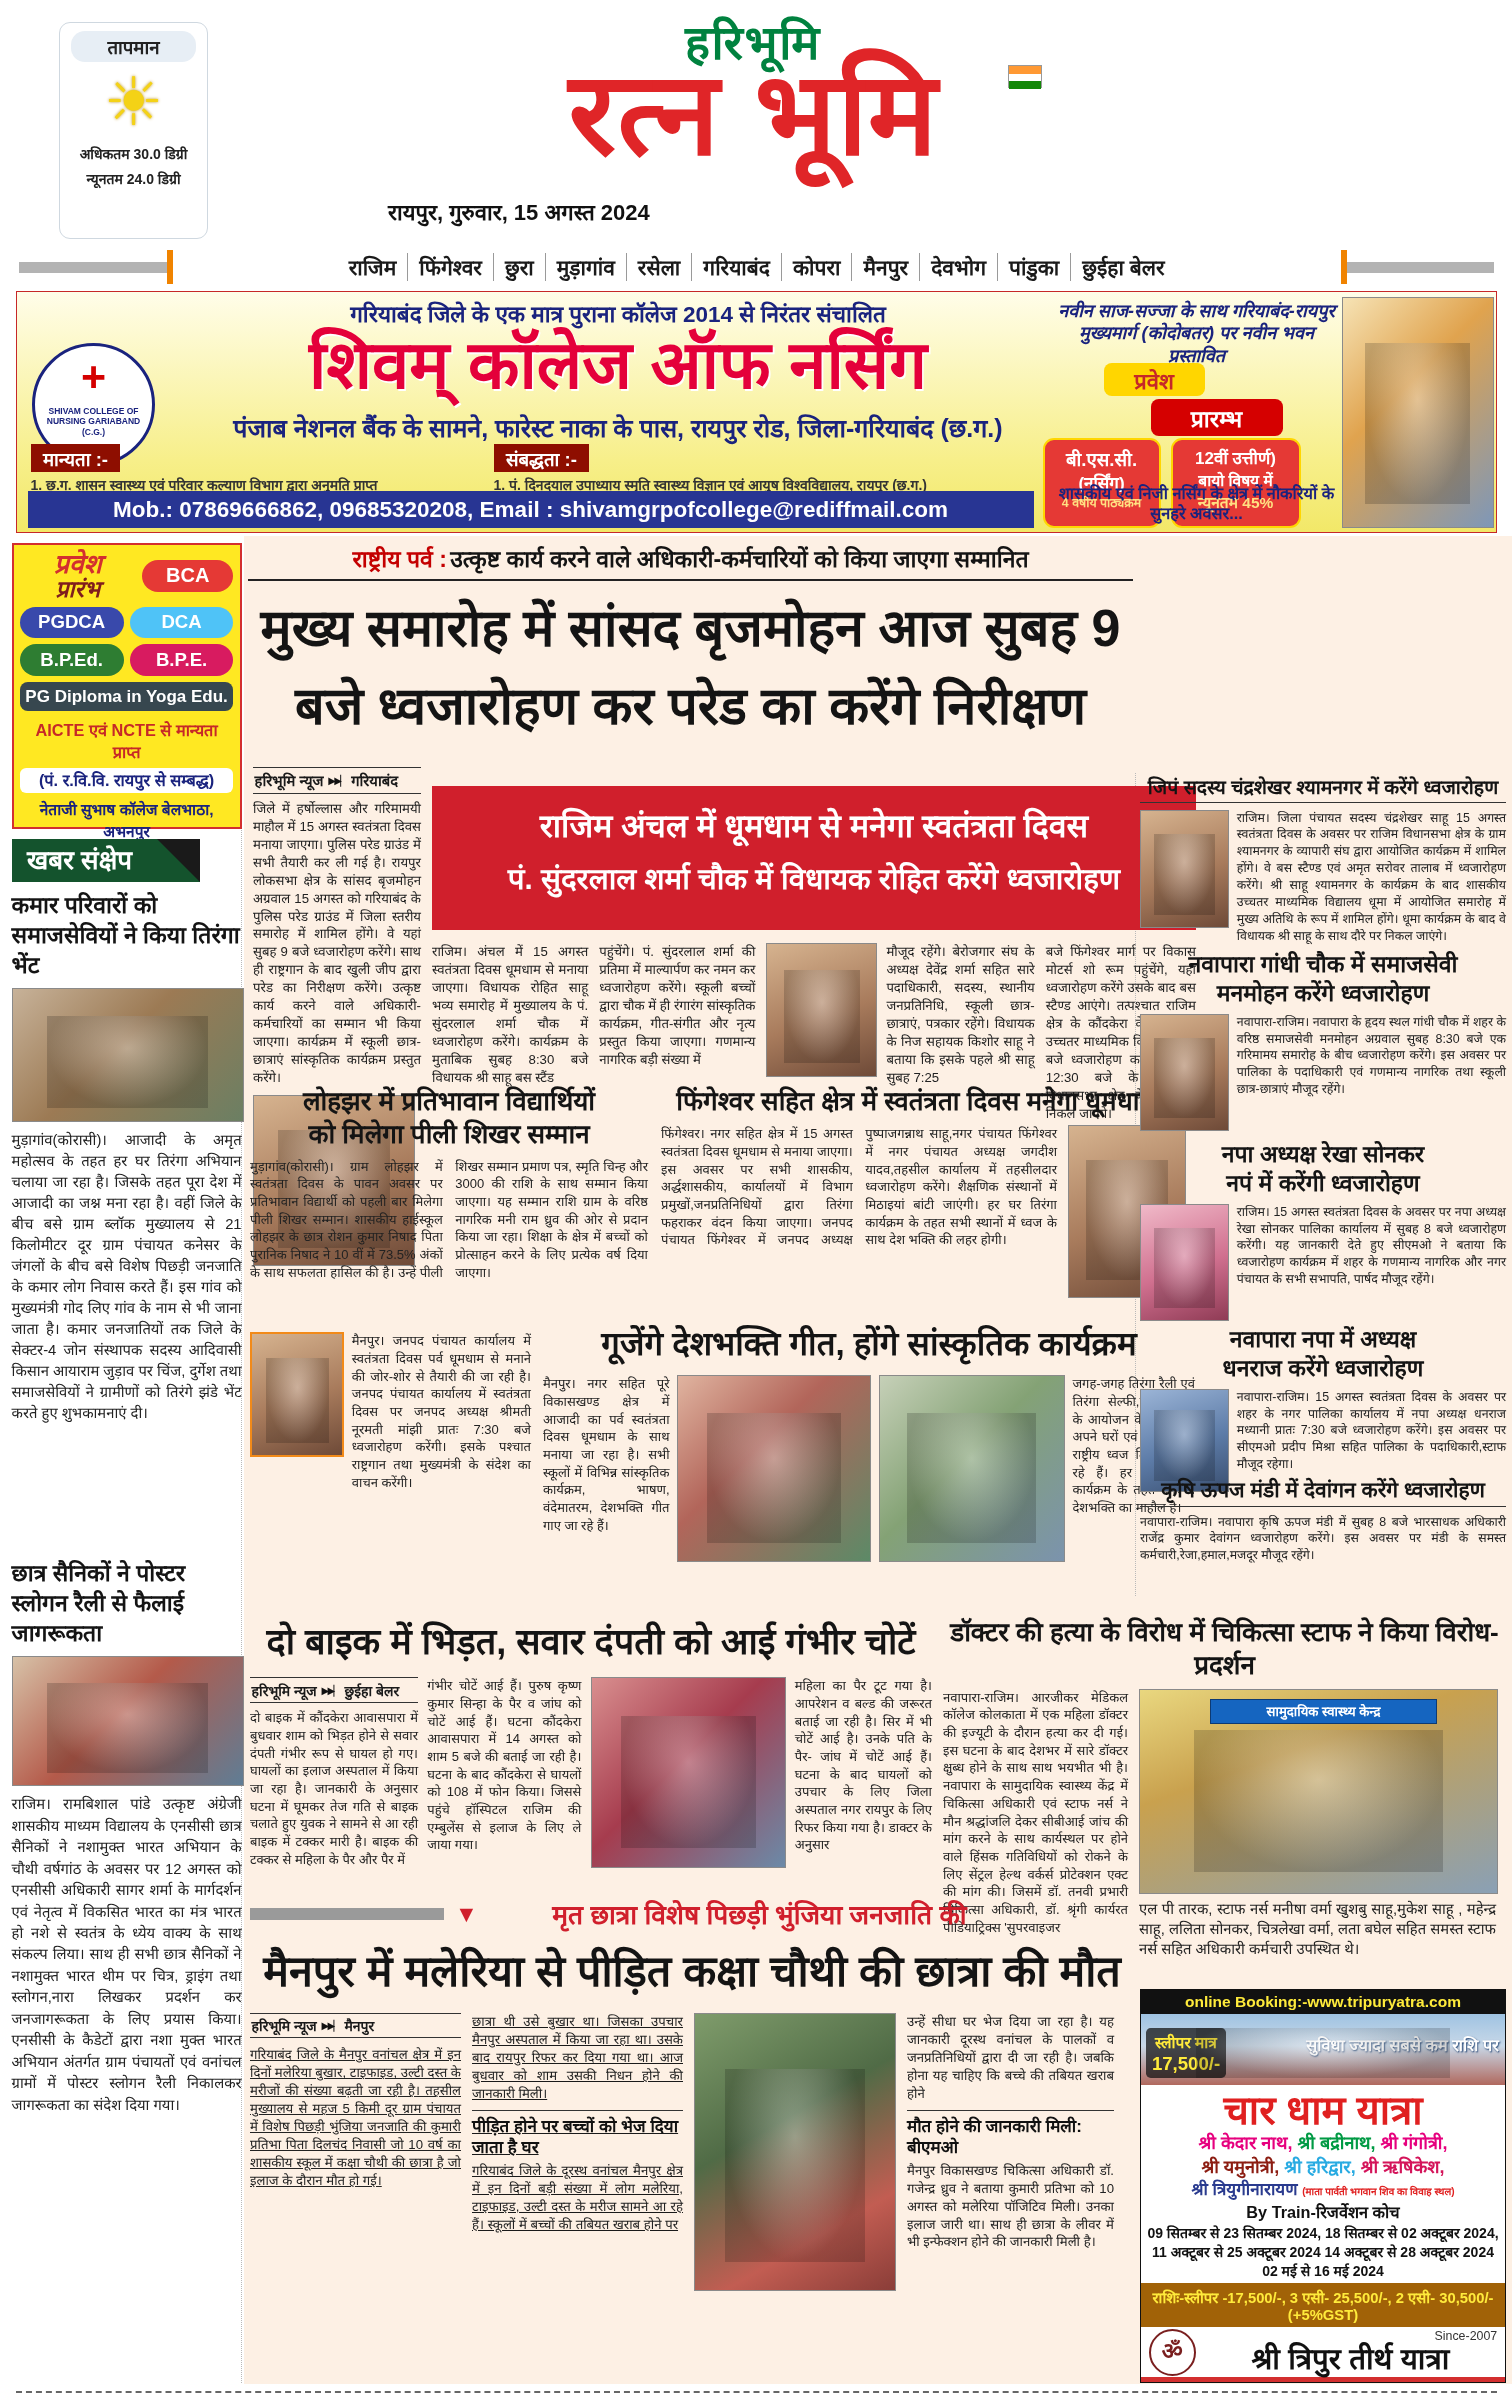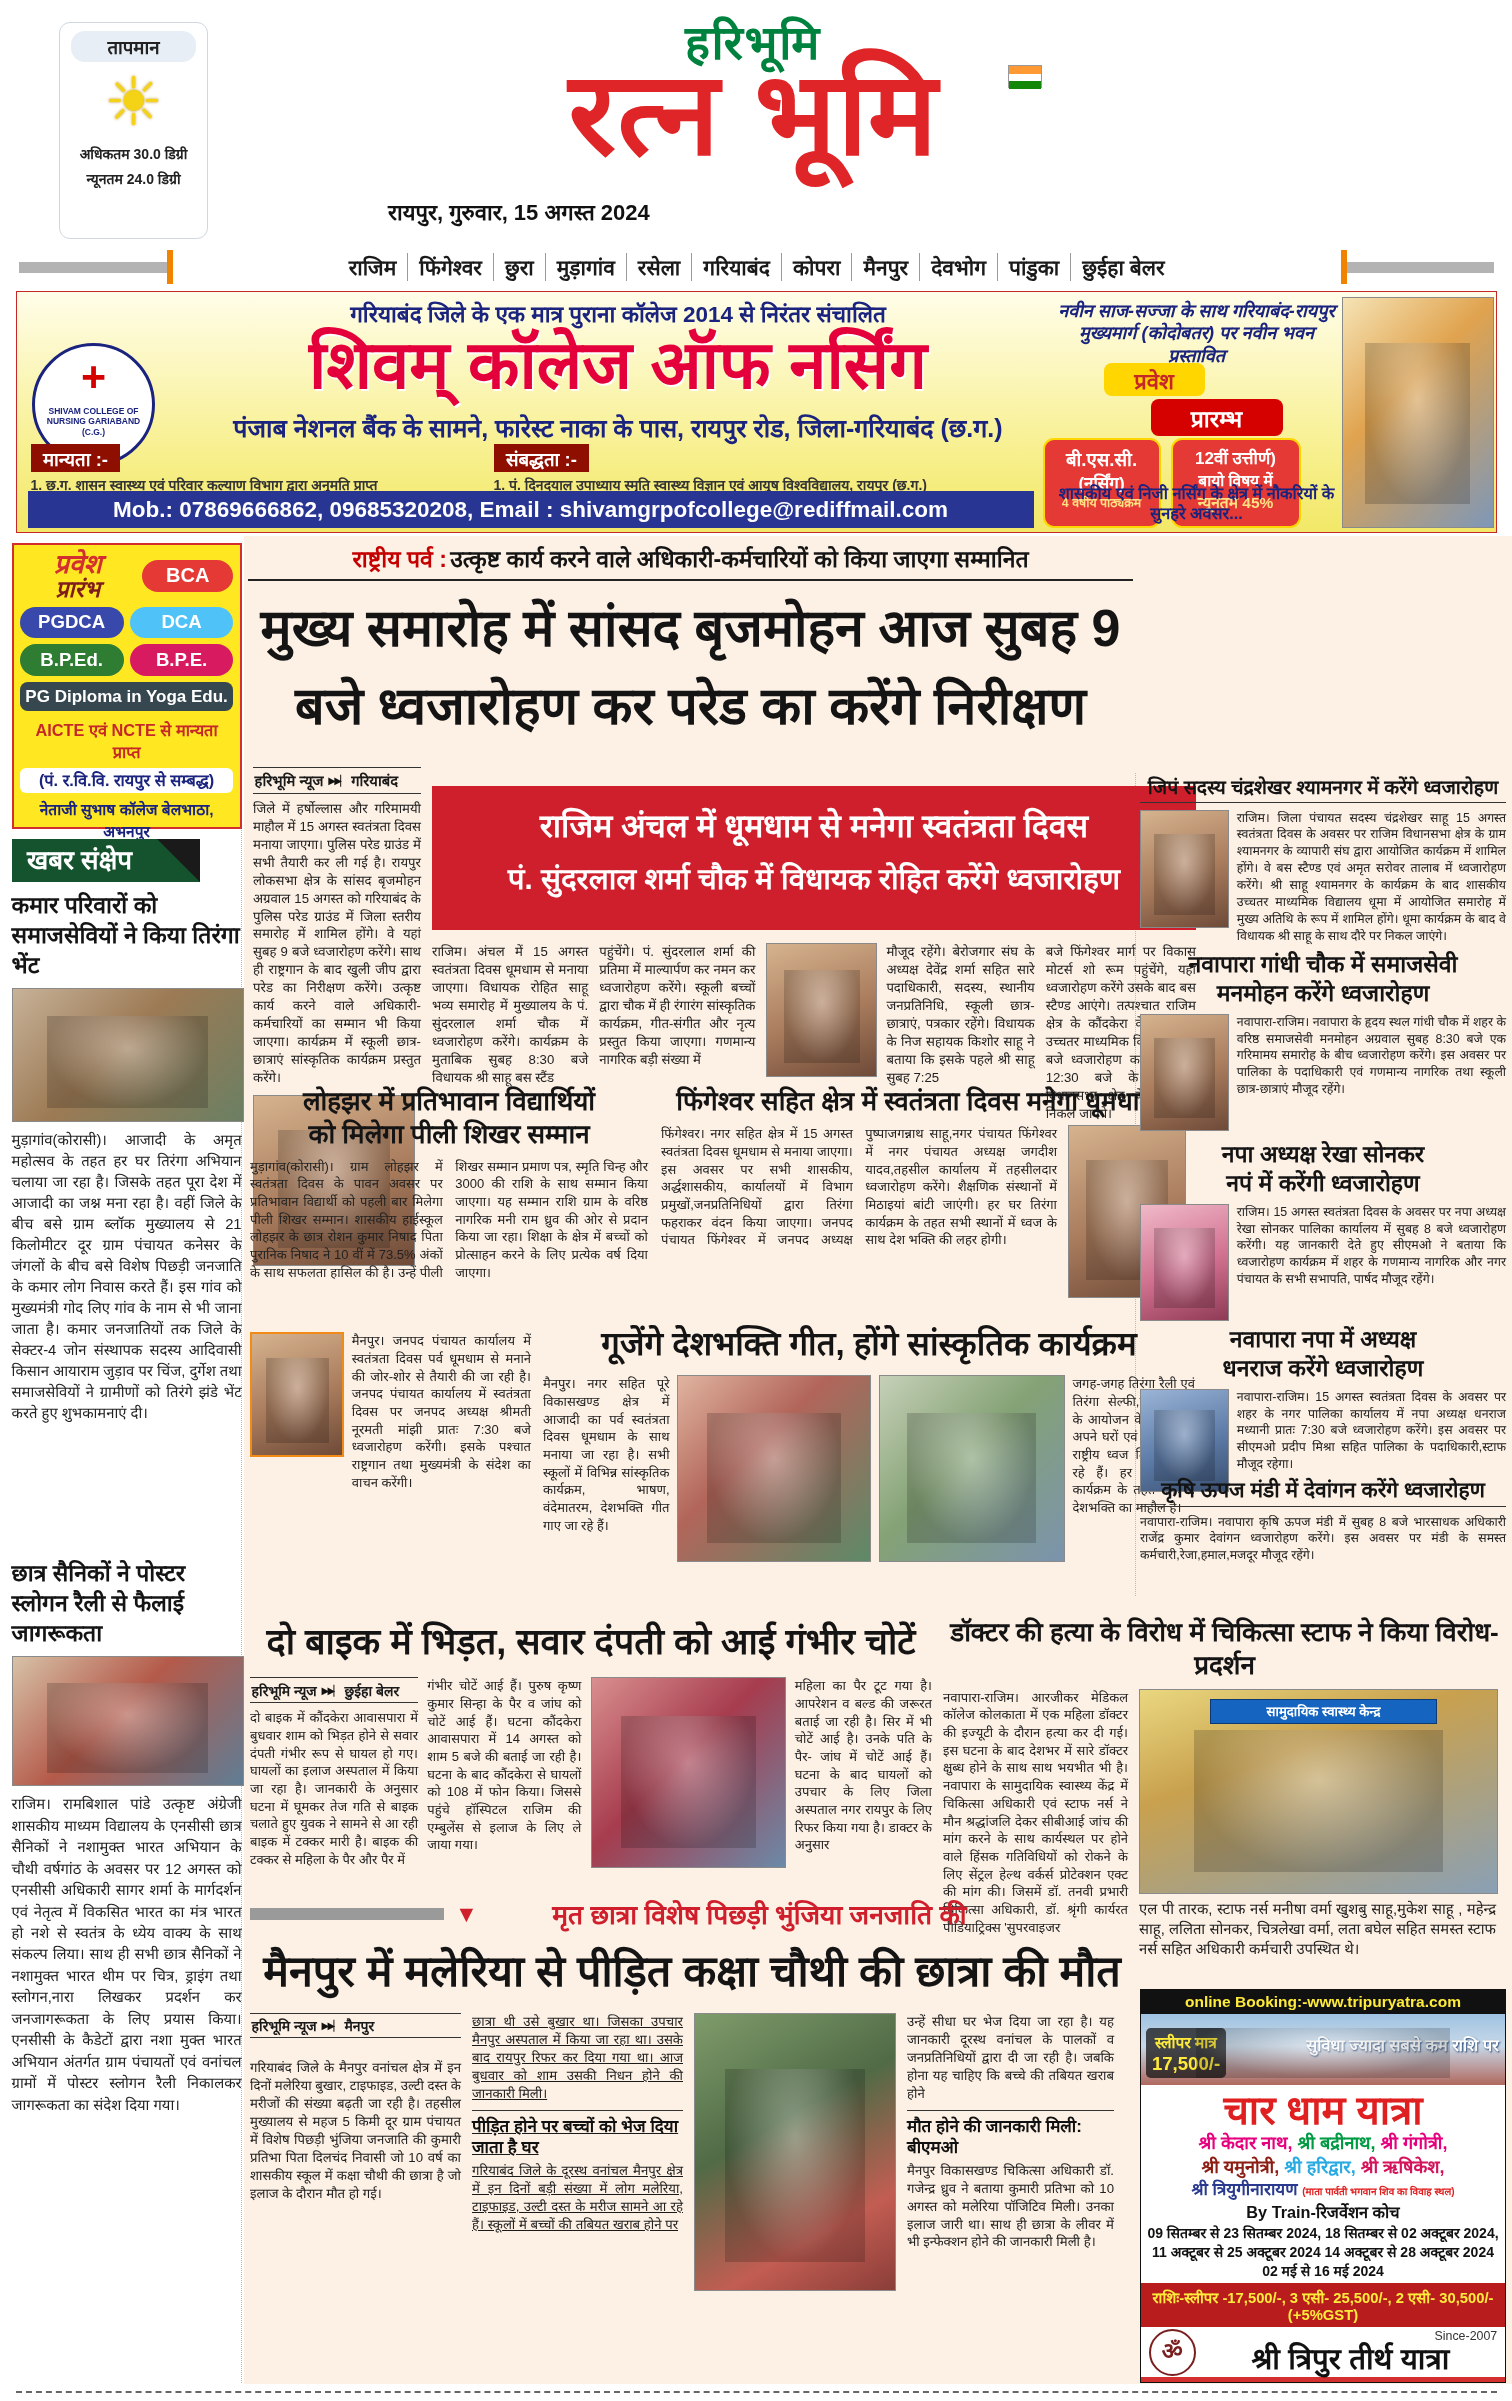--- a/index.html
+++ b/index.html
@@ -252,21 +252,21 @@
       <span style="width:93px;"></span>
     </div>
     <div class="headline center" style="font-size:43px;margin-top:7.8px;">मैनपुर में मलेरिया से पीड़ित कक्षा चौथी की छात्रा की मौत</div>
     <div style="display:flex;gap:11px;margin-top:14px;">
       <div style="width:211px;">
         <div class="byline-row" style="font-size:14px;">
           <span>हरिभूमि न्यूज</span>
           <span class="byline-arrows">▶▶▏</span>
           <span>मैनपुर</span>
         </div>
-        <div class="body-txt" style="margin-top:21px;">गरियाबंद जिले के मैनपुर वनांचल क्षेत्र में इन दिनों मलेरिया बुखार, टाइफाइड, उल्टी दस्त के मरीजों की संख्या बढ़ती जा रही है। तहसील मुख्यालय से महज 5 किमी दूर ग्राम पंचायत में विशेष पिछड़ी भुंजिया जनजाति की कुमारी प्रतिभा पिता दिलचंद निवासी जो 10 वर्ष का शासकीय स्कूल में कक्षा चौथी की छात्रा है जो इलाज के दौरान मौत हो गई।</div>
+        <div class="body-txt" style="margin-top:8px;text-decoration:underline;">गरियाबंद जिले के मैनपुर वनांचल क्षेत्र में इन दिनों मलेरिया बुखार, टाइफाइड, उल्टी दस्त के मरीजों की संख्या बढ़ती जा रही है। तहसील मुख्यालय से महज 5 किमी दूर ग्राम पंचायत में विशेष पिछड़ी भुंजिया जनजाति की कुमारी प्रतिभा पिता दिलचंद निवासी जो 10 वर्ष का शासकीय स्कूल में कक्षा चौथी की छात्रा है जो इलाज के दौरान मौत हो गई।</div>
       </div>
       <div style="width:211px;text-decoration:underline;">
         <div class="body-txt">छात्रा थी उसे बुखार था। जिसका उपचार मैनपुर अस्पताल में किया जा रहा था। उसके बाद रायपुर रिफर कर दिया गया था। आज बुधवार को शाम उसकी निधन होने की जानकारी मिली।</div>
         <div class="subhead" style="border-top:1.6px solid #333;padding-top:4.7px;margin-top:7.8px;">पीड़ित होने पर बच्चों को भेज दिया जाता है घर</div>
         <div class="body-txt">गरियाबंद जिले के दूरस्थ वनांचल मैनपुर क्षेत्र में इन दिनों बड़ी संख्या में लोग मलेरिया, टाइफाइड, उल्टी दस्त के मरीज सामने आ रहे हैं। स्कूलों में बच्चों की तबियत खराब होने पर</div>
       </div>
       <div class="photo" style="width:200px;height:276px;background:linear-gradient(150deg,#7f9c6b 0%,#506b46 40%,#c25d52 75%,#8a3d38 100%);"></div>
       <div style="width:207px;">
         <div class="body-txt">उन्हें सीधा घर भेज दिया जा रहा है। यह जानकारी दूरस्थ वनांचल के पालकों व जनप्रतिनिधियों द्वारा दी जा रही है। जबकि होना यह चाहिए कि बच्चे की तबियत खराब होने</div>
         <div class="subhead" style="border-top:1.6px solid #333;padding-top:4.7px;margin-top:7.8px;">मौत होने की जानकारी मिली: बीएमओ</div>
@@ -336,21 +336,21 @@
       <span style="color:#d4145a;"> श्री ऋषिकेश,</span>
     </div>
     <div class="center" style="font-size:17px;font-weight:bold;line-height:1.3;">
       <span style="color:#2a3b8f;">श्री त्रियुगीनारायण</span>
       <span style="color:#e02020;font-size:10px;margin-top:28px;">(माता पार्वती भगवान शिव का विवाह स्थल)</span>
     </div>
     <div class="center" style="font-size:16.3px;font-weight:bold;color:#111;">By Train-रिजर्वेशन कोच</div>
     <div class="center" style="font-size:14px;font-weight:bold;color:#111;">09 सितम्बर से 23 सितम्बर 2024, 18 सितम्बर से 02 अक्टूबर 2024,</div>
     <div class="center" style="font-size:14px;font-weight:bold;color:#111;">11 अक्टूबर से 25 अक्टूबर 2024 14 अक्टूबर से 28 अक्टूबर 2024</div>
     <div class="center" style="font-size:14px;font-weight:bold;color:#111;">02 मई से 16 मई 2024</div>
-    <div class="center" style="background:#b91c1c;color:#ffeb3b;font-size:14.8px;font-weight:bold;padding:3.9px 0;margin-top:3.1px;">राशिः-स्लीपर -17,500/-, 3 एसी- 25,500/-, 2 एसी- 30,500/- (+5%GST)</div>
+    <div class="center" style="background:#a16207;color:#ffeb3b;font-size:14.8px;font-weight:bold;padding:3.9px 0;margin-top:3.1px;">राशिः-स्लीपर -17,500/-, 3 एसी- 25,500/-, 2 एसी- 30,500/- (+5%GST)</div>
     <div style="display:flex;align-items:center;gap:7.8px;padding:1.6px 7.8px;">
       <div style="width:43px;height:43px;border-radius:50%;border:2.3px solid #7a1f1f;color:#7a1f1f;font-size:23px;font-weight:bold;text-align:center;line-height:40px;">ॐ</div>
       <div style="flex:1;text-align:center;">
         <div style="text-align:right;font-size:12.4px;color:#333;">Since-2007</div>
         <div style="font-size:29.5px;font-weight:bold;color:#111;line-height:1.1;">श्री त्रिपुर तीर्थ यात्रा</div>
       </div>
     </div>
     <div class="center" style="background:#d32f2f;color:#fff;font-size:11px;font-weight:bold;padding:2.3px 0;">RAIPUR- D-36, Sector-4, Kamal Vihar, KORBA- Shop No. 301,302,303 S.S. Plaza, Power House Road</div>
 
   </div>

